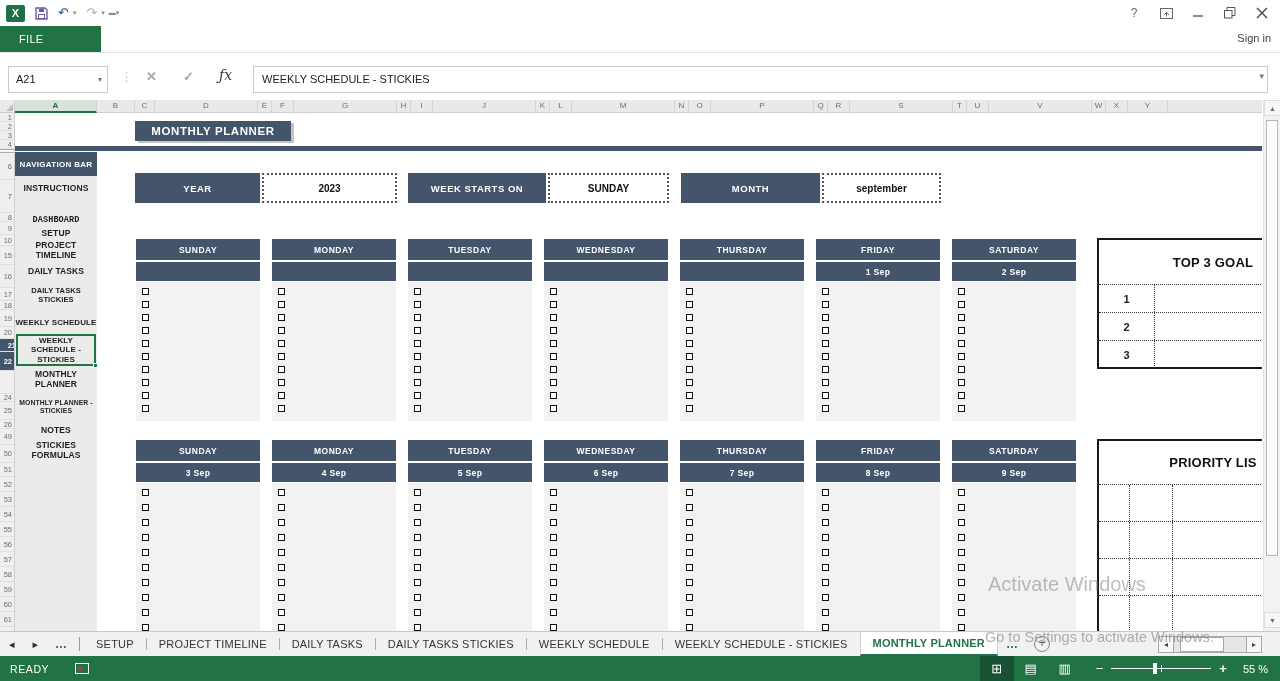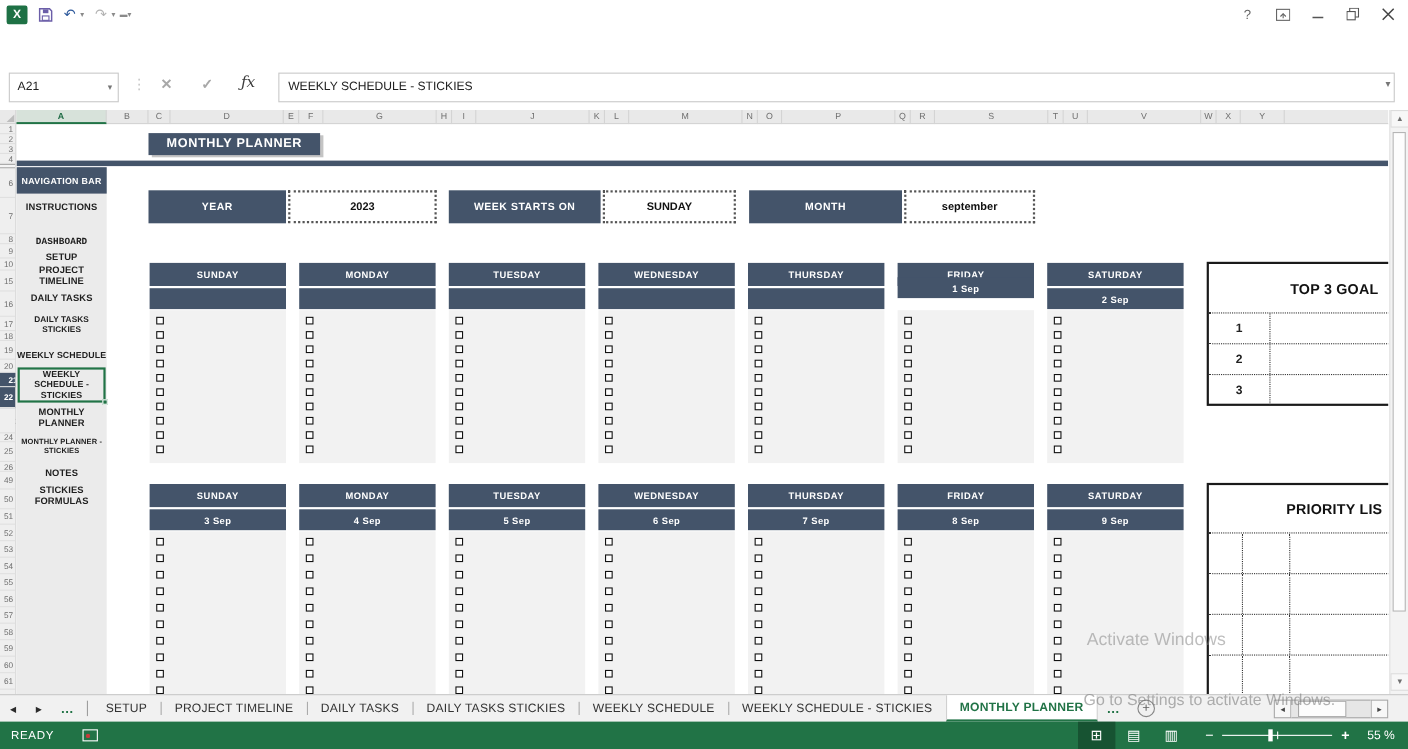--- a/index.html
+++ b/index.html
@@ -67,21 +67,21 @@
 #topgoal .paneltitle{height:44px}
 .tgrow{display:flex;height:28px;border-top:1px dotted #333}
 .tgnum{width:56px;border-right:1px dotted #333;display:flex;align-items:center;justify-content:center;font-weight:bold;font-size:11px}
 .tgcell{flex:1}
 #priority{left:1082px;top:326px;height:196px}
 #priority .paneltitle{height:43px}
 .prow{display:flex;height:37px;border-top:1px dotted #333}
 .pc1{width:31px;border-right:1px dotted #333}
 .pc2{width:43px;border-right:1px dotted #333}
 .pc3{flex:1}
-#wm1{position:absolute;left:973px;top:460px;font-size:16px;color:rgba(125,125,125,.5);white-space:nowrap}
+#wm1{position:absolute;left:973px;top:460px;font-size:20px;color:rgba(125,125,125,.5);white-space:nowrap}
 #wm2{position:absolute;left:985px;top:629px;font-size:14.5px;color:rgba(125,125,125,.6);white-space:nowrap;z-index:30}
 
 
 #vscroll{position:absolute;left:1263px;top:100px;width:17px;height:531px;background:#F3F3F3;border-left:1px solid #E2E2E2}
 .varrow{position:absolute;left:0;width:17px;height:16px;background:#F7F7F7;border:1px solid #DCDCDC;color:#707070;font-size:7px;display:flex;align-items:center;justify-content:center}
 #vup{top:0}
 #vdown{top:512px}
 #vthumb{position:absolute;left:2px;top:20px;width:12px;height:436px;background:#FDFDFD;border:1px solid #B5B5B5}
 
 
@@ -155,20 +155,35 @@
           </svg>
         </span>
       <span class="wbtn">
           <svg width="12" height="12">
             <path d="M1 1 L11 11 M11 1 L1 11" stroke="#444" stroke-width="1.4"></path>
           </svg>
         </span>
     </div>
   </div>
 
+  <div id="ribbonrow">
+    <div id="ribbon-tabs">
+        <div class="rtab active">FILE</div>
+        <div class="rtab">HOME</div>
+        <div class="rtab">INSERT</div>
+        <div class="rtab">PAGE LAYOUT</div>
+        <div class="rtab">FORMULAS</div>
+        <div class="rtab">DATA</div>
+        <div class="rtab">REVIEW</div>
+        <div class="rtab">VIEW</div>
+        <div class="rtab">DEVELOPER</div>
+        <div class="rtab">ADD-INS</div>
+      </div>
+    <div id="signin">Sign in</div>
+  </div>
 
   <div id="fbar">
     <div id="namebox"><span>A21</span><span id="nbdrop">▾</span></div>
     <div id="fbdots">⋮</div>
     <div id="fbx">✕</div>
     <div id="fbcheck">✓</div>
     <div id="fbfx">ƒx</div>
     <div id="finput">WEEKLY SCHEDULE - STICKIES</div>
     <div id="fexpand">▾</div>
   </div>
@@ -332,21 +347,21 @@
           <div class="cbx" style="top: 32px;"></div>
           <div class="cbx" style="top: 45px;"></div>
           <div class="cbx" style="top: 58px;"></div>
           <div class="cbx" style="top: 71px;"></div>
           <div class="cbx" style="top: 84px;"></div>
           <div class="cbx" style="top: 97px;"></div>
           <div class="cbx" style="top: 110px;"></div>
           <div class="cbx" style="top: 123px;"></div>
         </div>
         <div class="dayname" style="left: 801px; top: 126px;">FRIDAY</div>
-        <div class="daydate" style="left: 801px; top: 139px;">1 Sep</div>
+        <div class="daydate" style="left: 801px; top: 149px;">1 Sep</div>
         <div class="daybody" style="left: 801px; top: 169px; height: 139px;">
           <div class="cbx" style="top: 6px;"></div>
           <div class="cbx" style="top: 19px;"></div>
           <div class="cbx" style="top: 32px;"></div>
           <div class="cbx" style="top: 45px;"></div>
           <div class="cbx" style="top: 58px;"></div>
           <div class="cbx" style="top: 71px;"></div>
           <div class="cbx" style="top: 84px;"></div>
           <div class="cbx" style="top: 97px;"></div>
           <div class="cbx" style="top: 110px;"></div>

